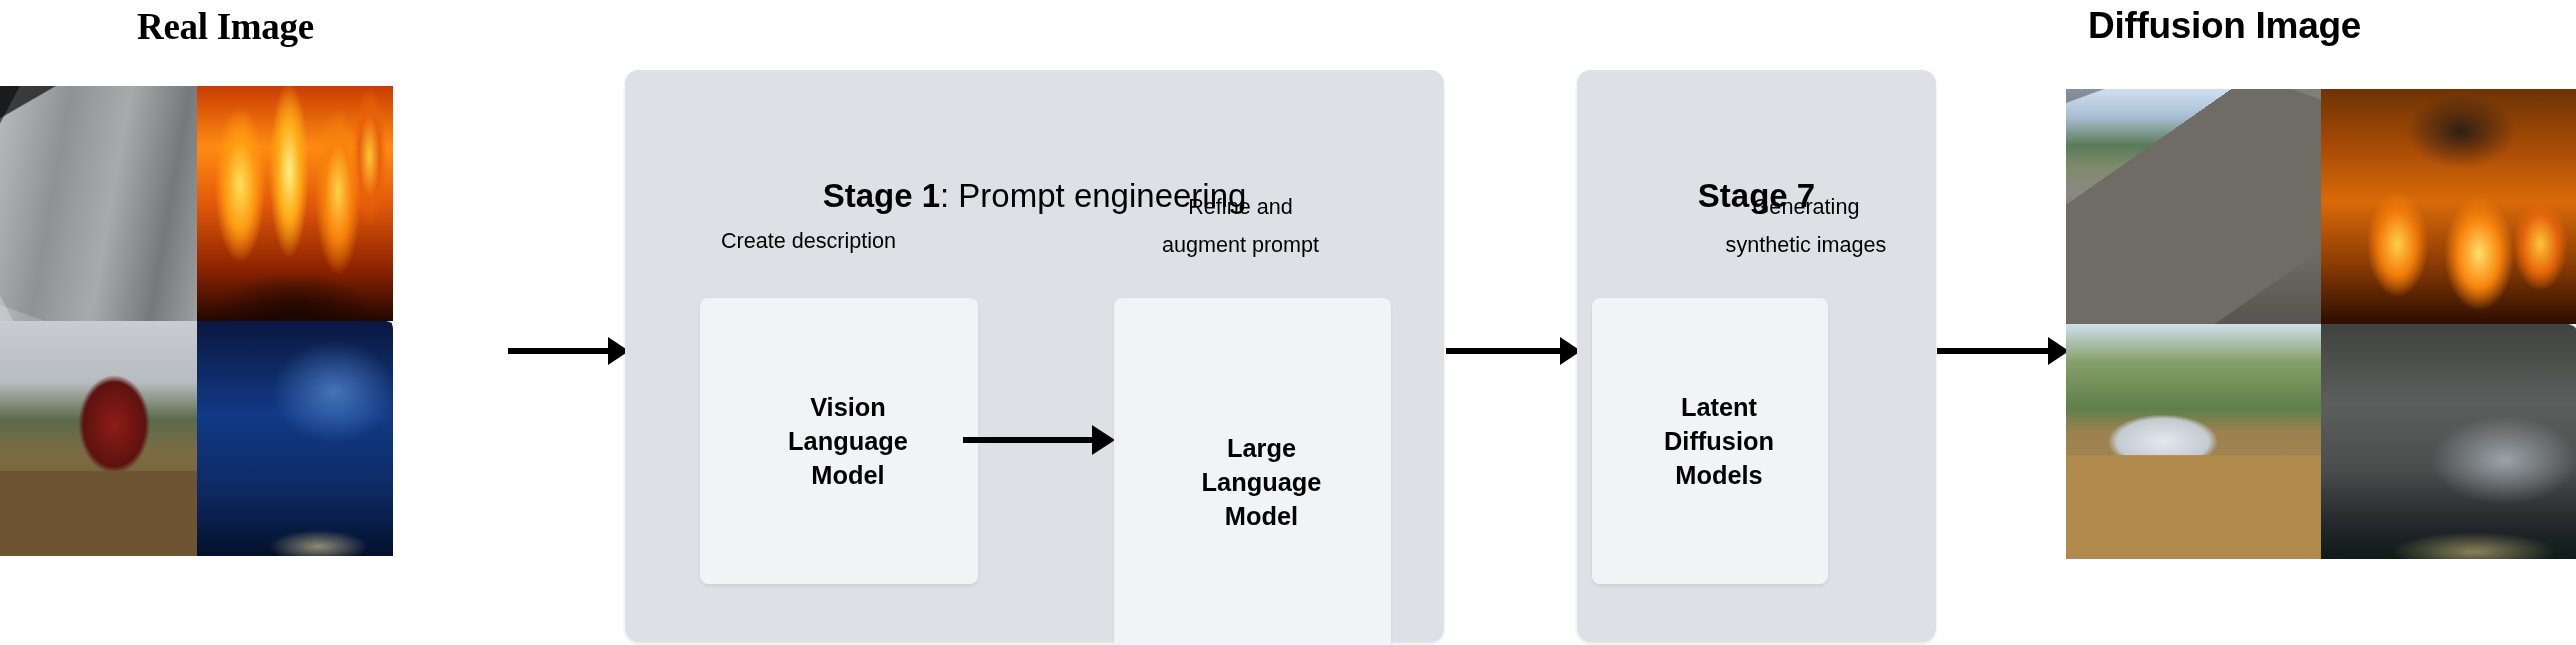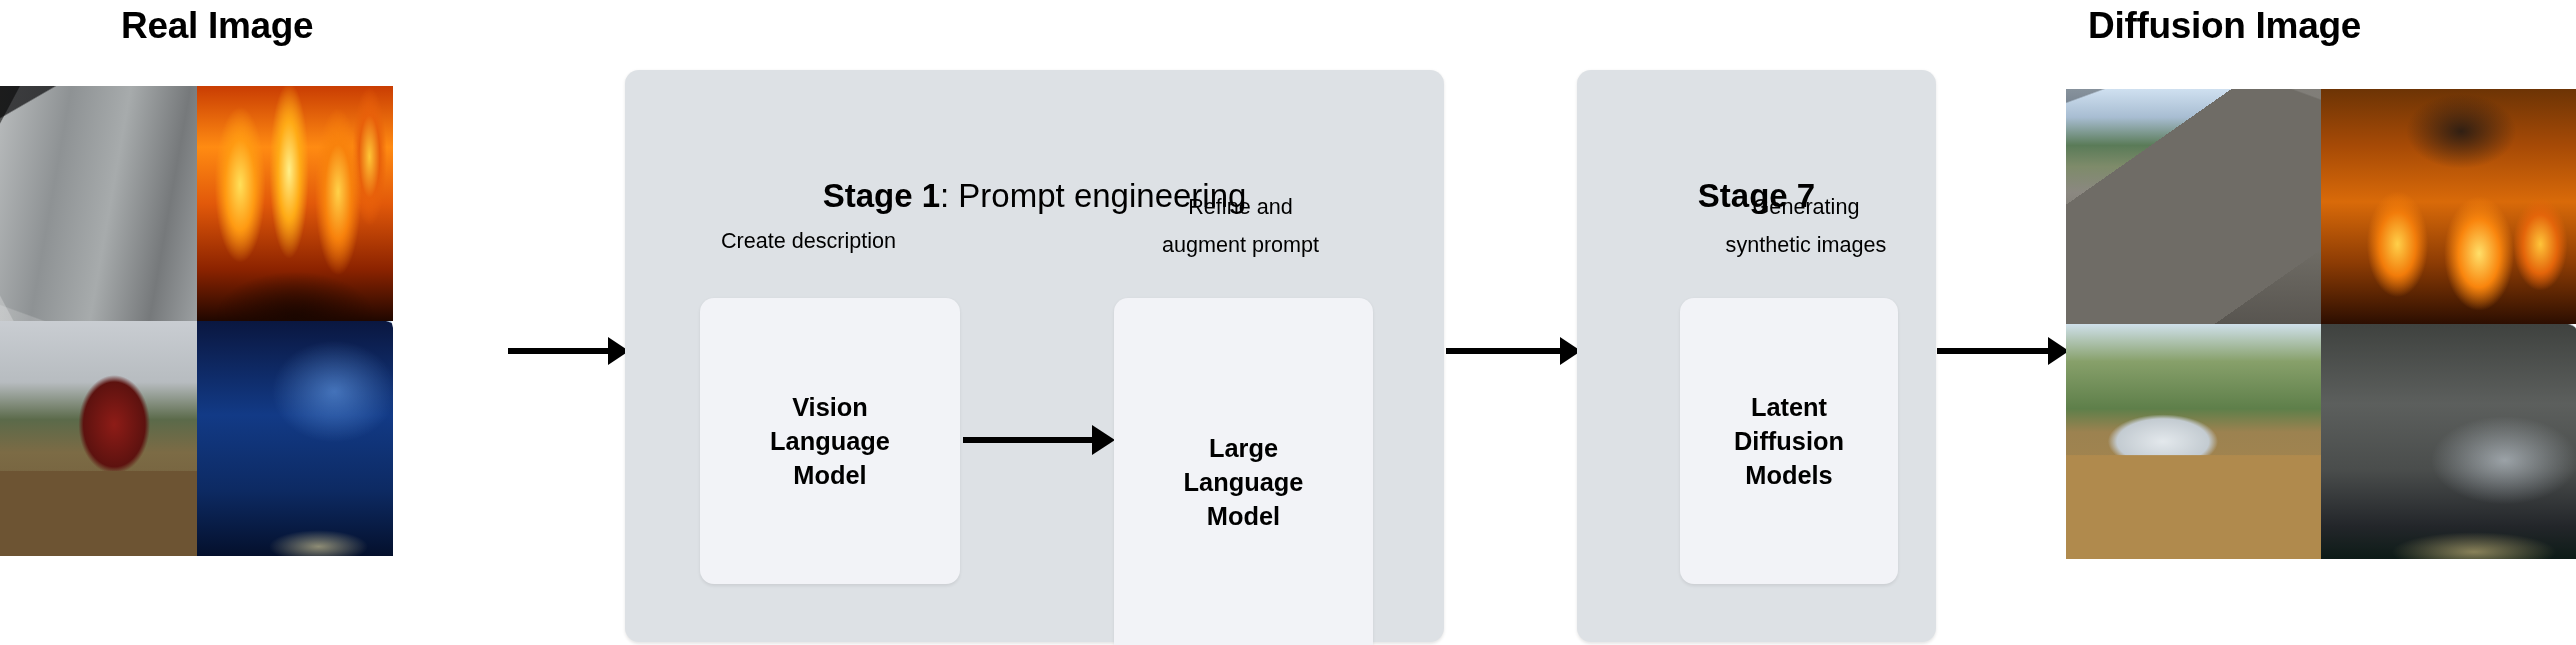--- a/index.html
+++ b/index.html
@@ -18,21 +18,21 @@
 
   
   .col-title {
     position: absolute;
     font-size: 37px;
     font-weight: 700;
     color: #000;
     white-space: nowrap;
     letter-spacing: -0.3px;
   }
-  #real-title  { left: 121px;  top: 5.1px; }
+  #real-title  { left: 137px;  top: 5.1px; font-family: Liberation Serif, serif; }
   #synth-title { left: 2088px; top: 5.1px; }
 
   
   .img-grid {
     position: absolute;
     display: grid;
     grid-template-columns: 1fr 1fr;
     grid-template-rows: 1fr 1fr;
     gap: 0px;
     overflow: hidden;
@@ -149,37 +149,38 @@
     color: #000;
   }
   #sub-create   { left: 704px; top: 222px; width: 209px; }
   #sub-refine   { left: 1107px; top: 188px; width: 267px; }
   #sub-generate { left: 1665px; top: 188px; width: 282px; }
 
   
   .model-card {
     position: absolute;
     background: #f2f3f7;
-    border-radius: 14px;
+    border-radius: 8px;
     box-shadow: 0 1.3px 3.2px rgba(0,0,0,.08);
     display: flex;
     align-items: center;
     justify-content: center;
+    padding-left: 18px;
   }
   .model-card .label {
     font-size: 25.4px;
     line-height: 34px;
     font-weight: 700;
     text-align: center;
     color: #000;
     white-space: pre-line;
   }
   #card-vlm { left: 700px; top: 298px; width: 260px; height: 286px; }
   #card-llm { left: 1114px; top: 298px; width: 259px; height: 367px; }
-  #card-ldm { left: 1680px; top: 298px; width: 218px; height: 286px; }
+  #card-ldm { left: 1592px; top: 298px; width: 218px; height: 286px; }
 
   
   .arrow {
     position: absolute;
     height: 16.5px;
     display: flex;
     align-items: center;
   }
   .arrow .shaft {
     height: 5.7px;

